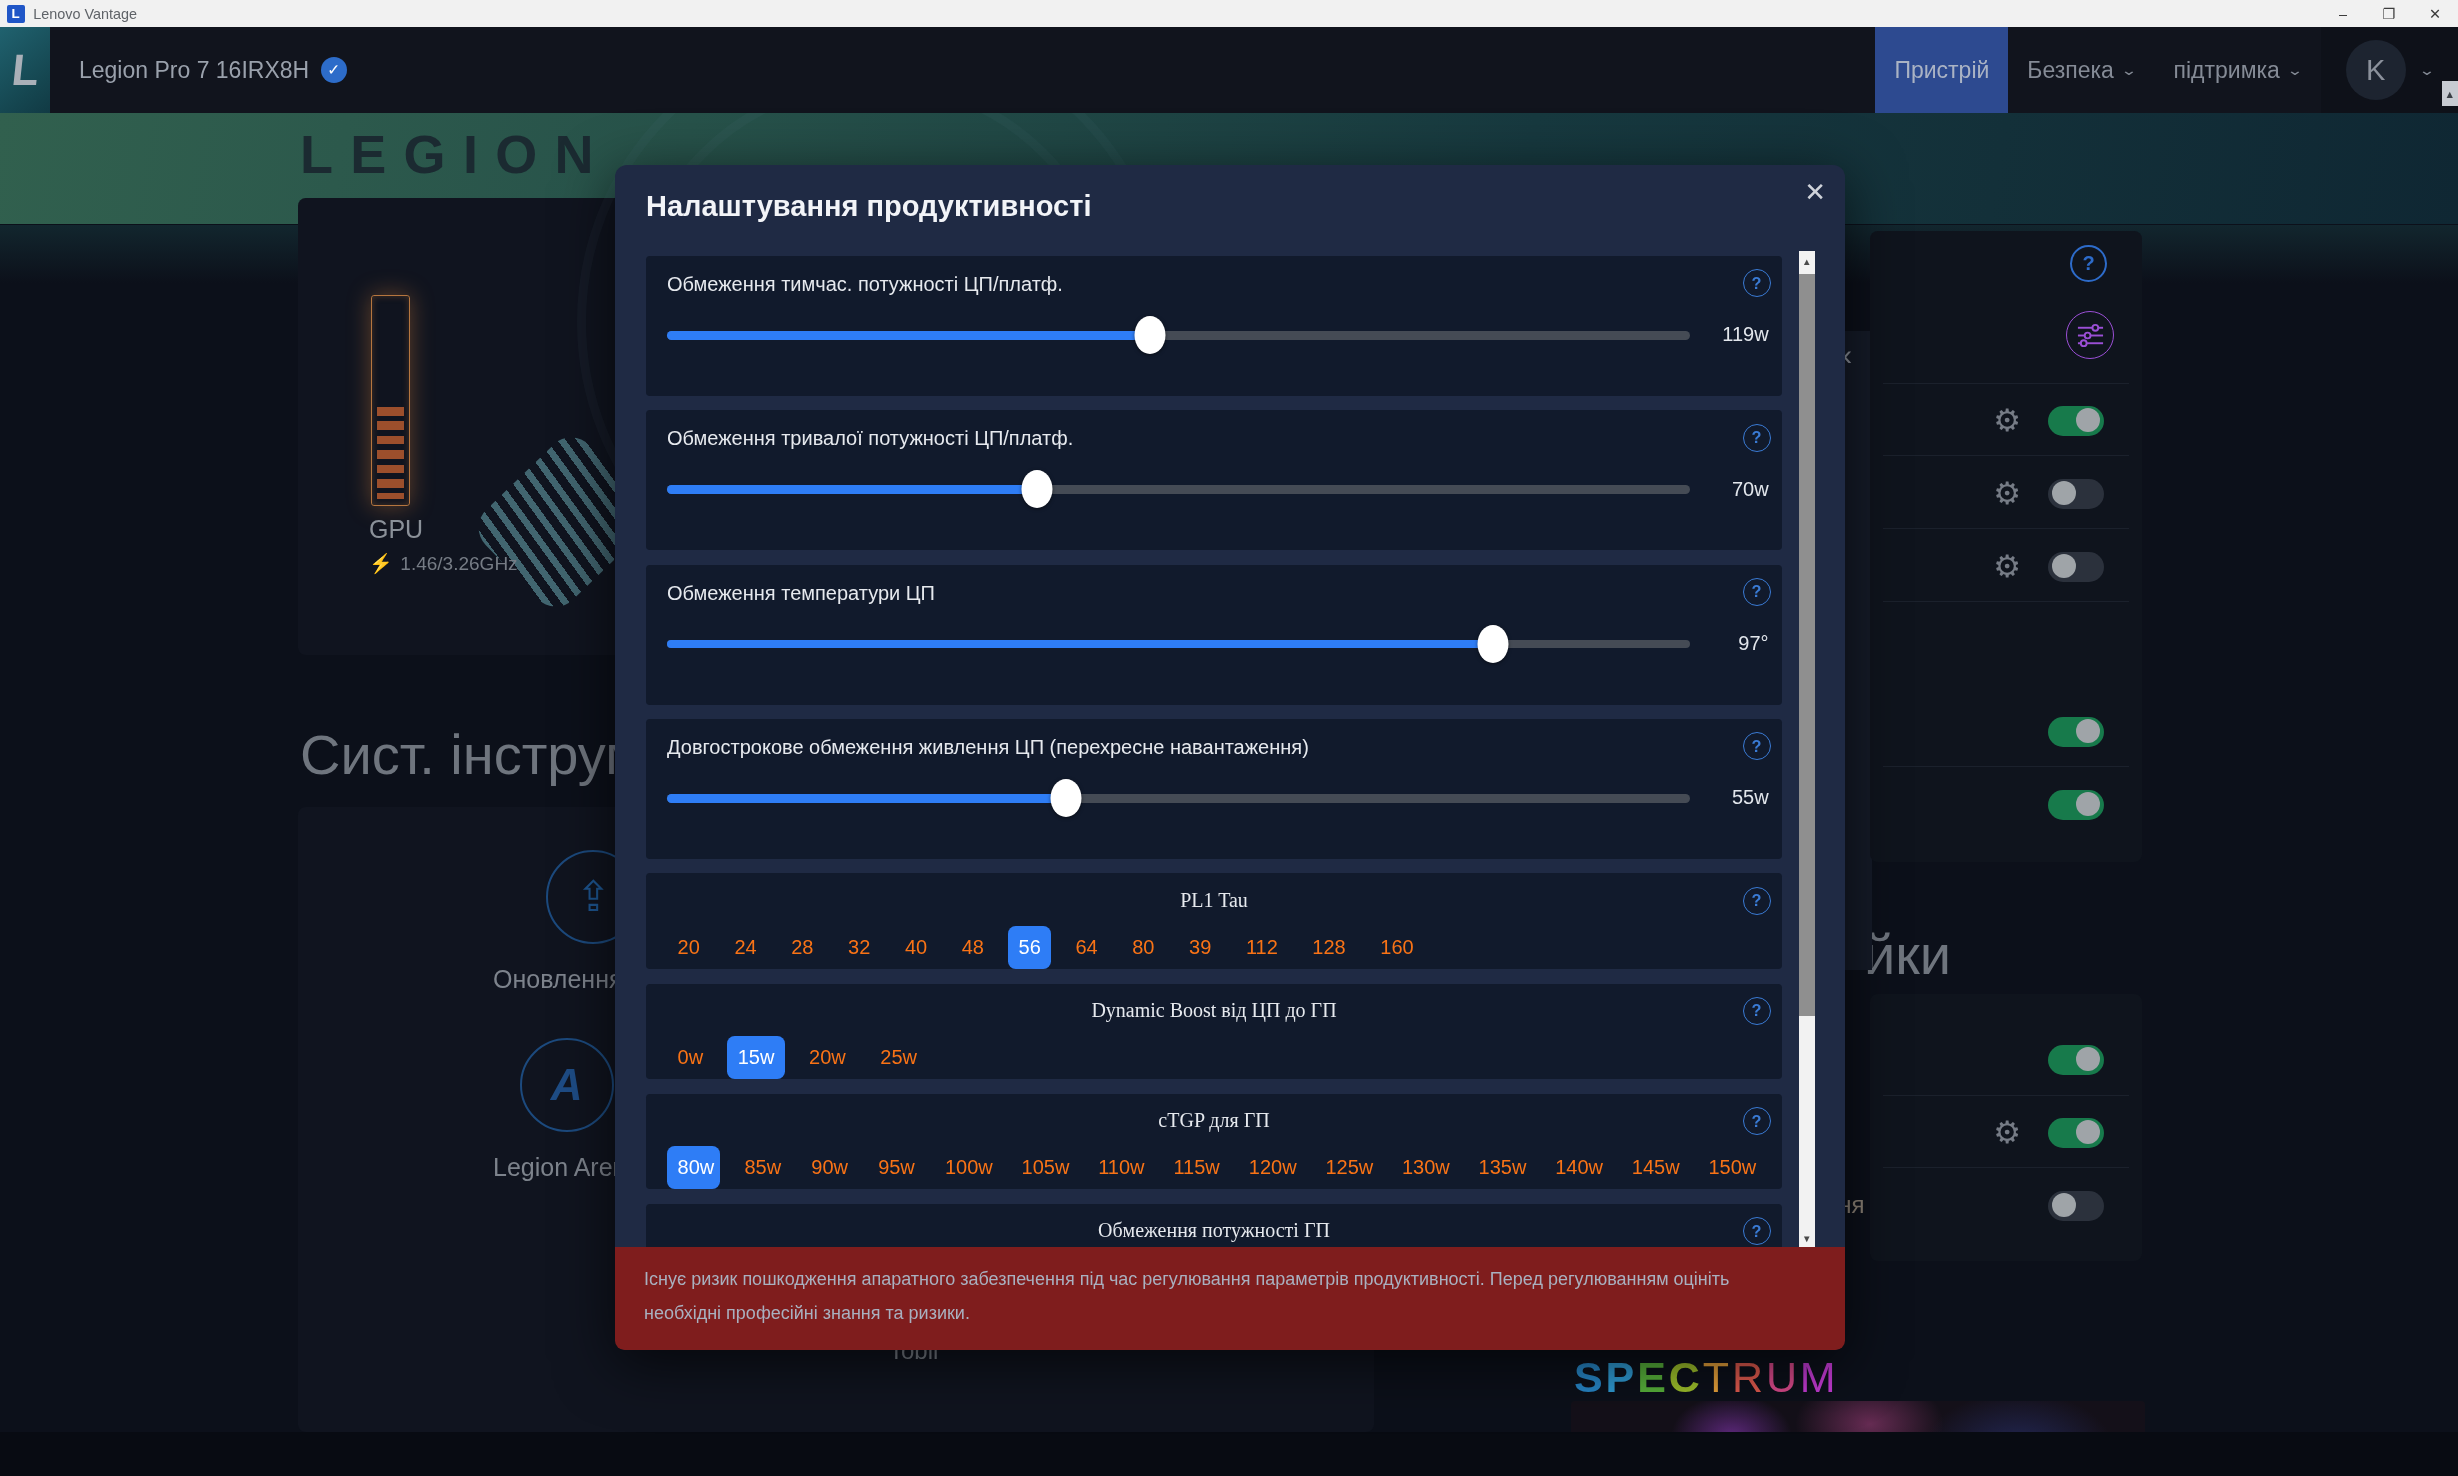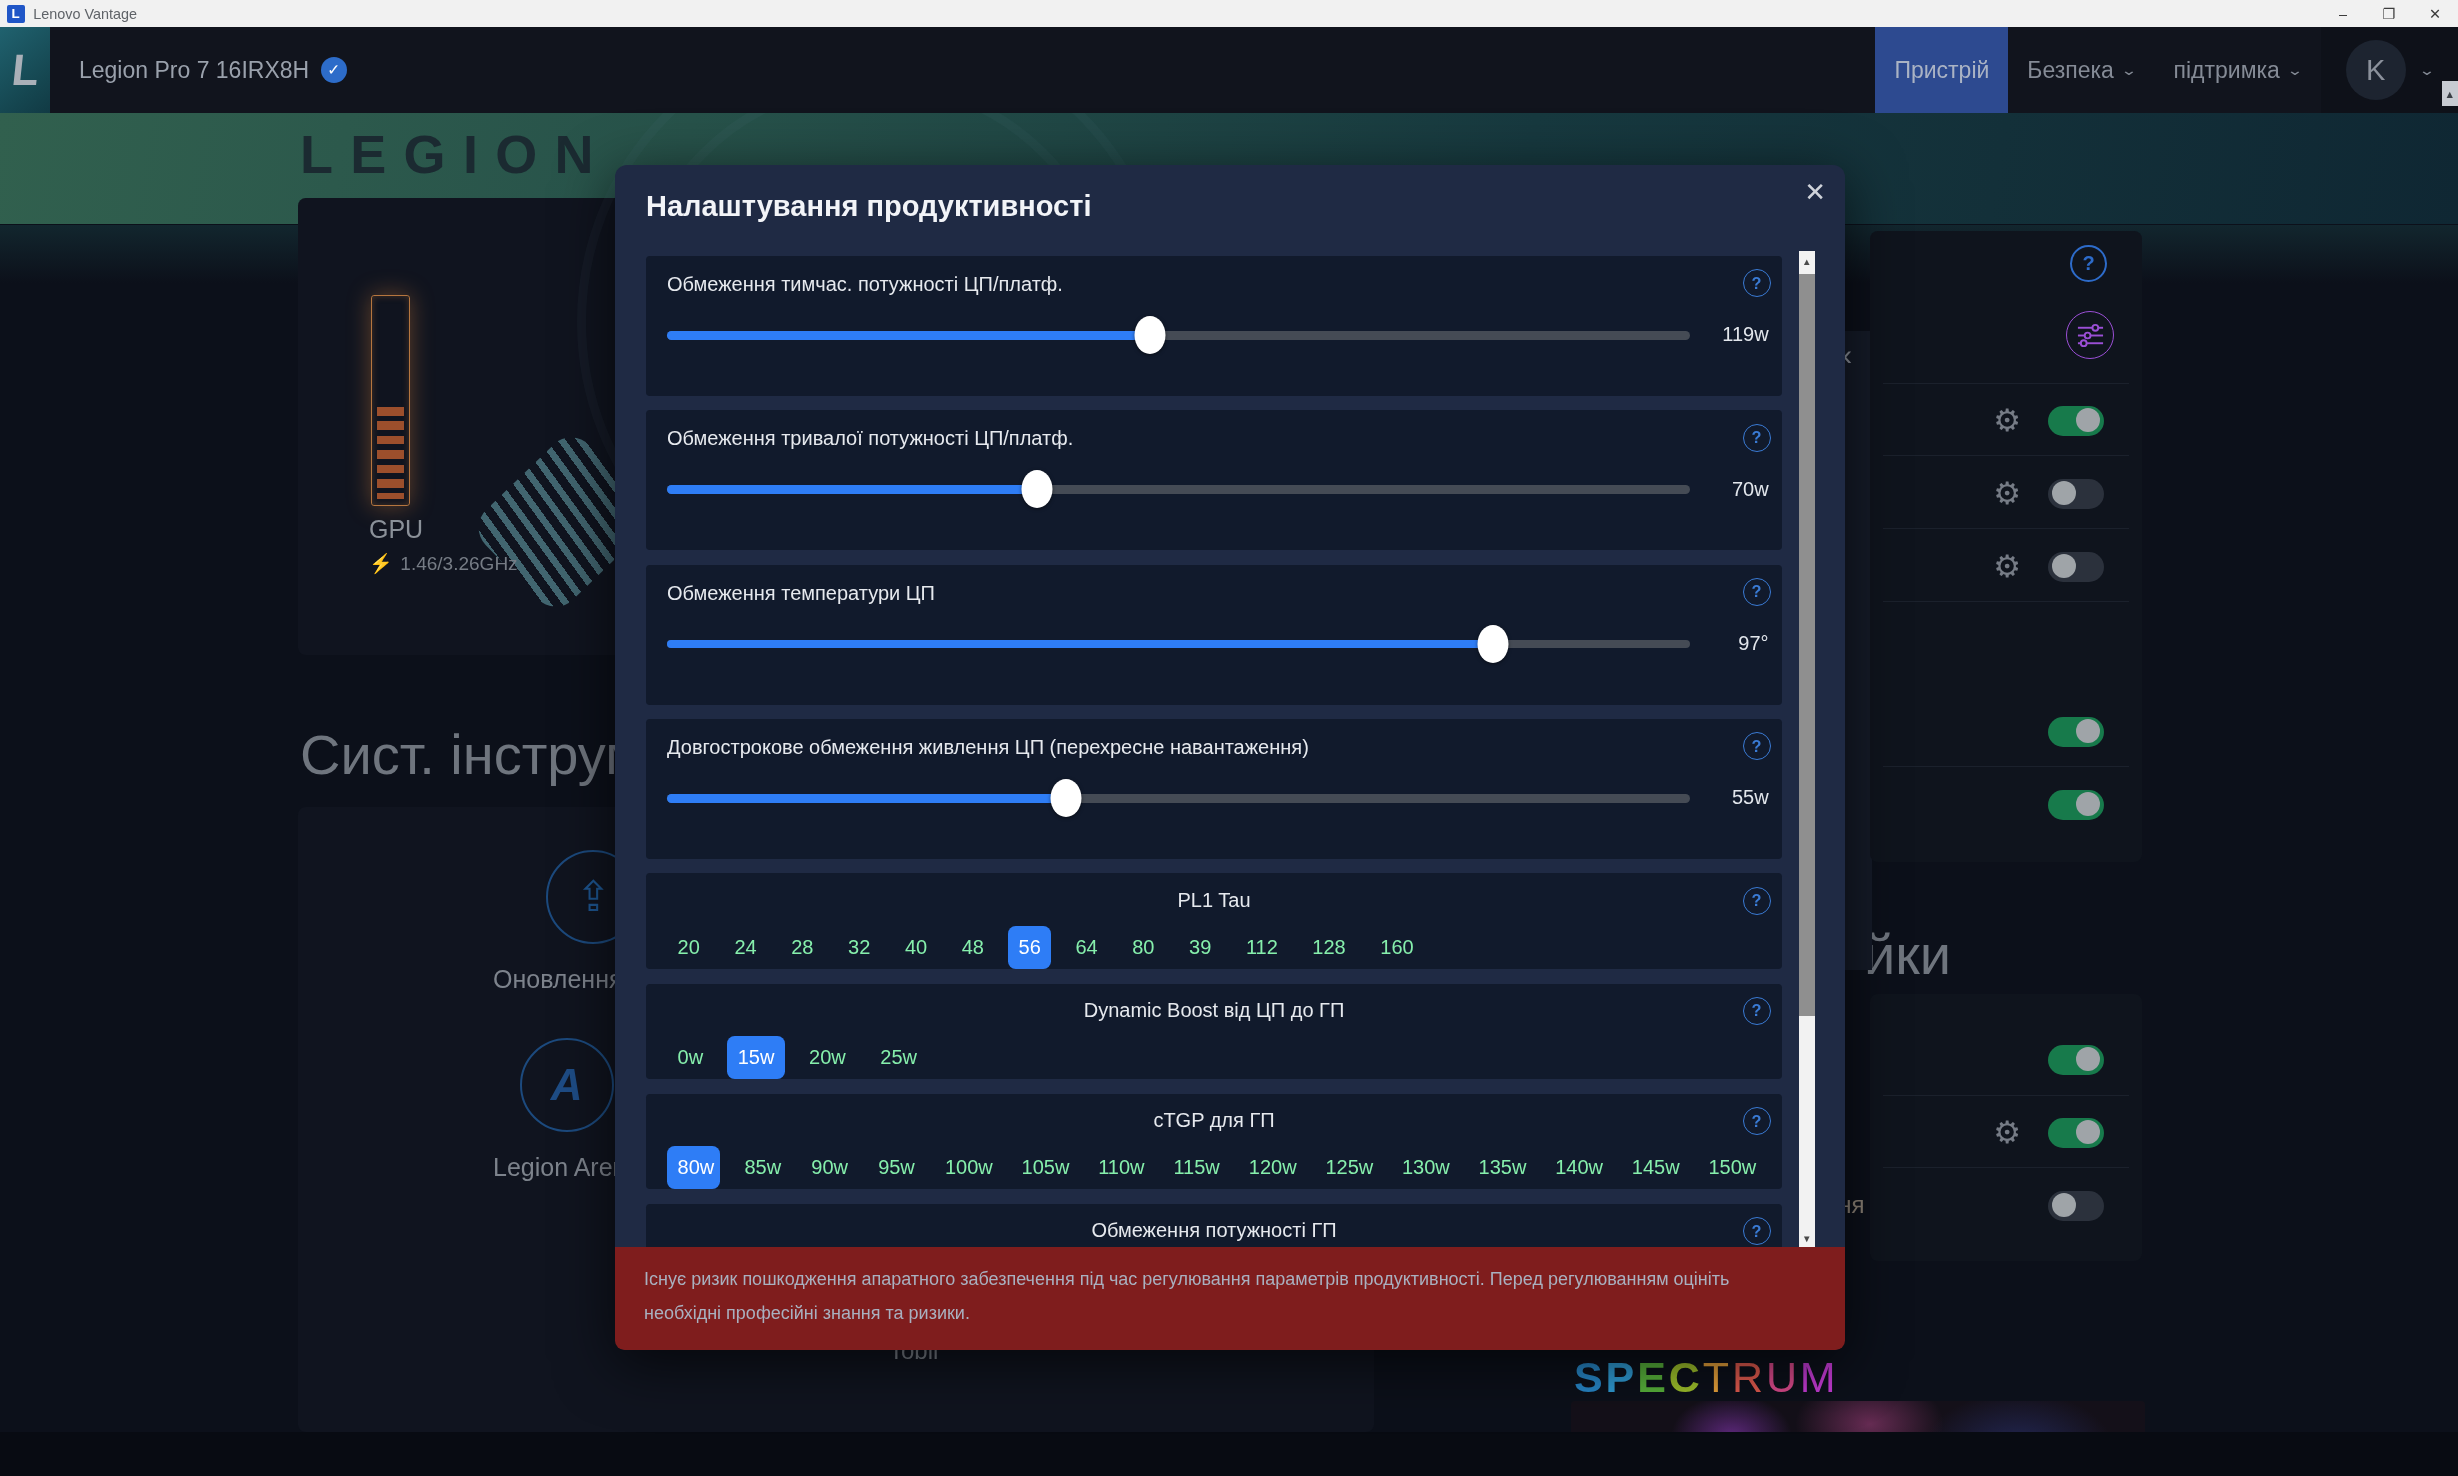--- a/index.html
+++ b/index.html
@@ -107,24 +107,24 @@
         border:1.9px solid #3a7bd5;color:#3a7bd5;font-size:16.3px;font-weight:bold;
         display:grid;place-items:center;}
   .slider-row{position:absolute;left:21px;right:13.4px;top:59px;height:40px;display:flex;align-items:center;}
   .track-wrap{flex:1;position:relative;height:40px;}
   .track{position:absolute;top:16.3px;left:0;right:0;height:8.6px;border-radius:4.8px;background:#454b55;}
   .fill{position:absolute;top:16.3px;left:0;height:8.6px;border-radius:4.8px;background:#2e7df6;}
   .thumb{position:absolute;top:1px;width:31px;height:38px;border-radius:50%;background:#fff;
          transform:translateX(-50%);box-shadow:0 1px 3.8px rgba(0,0,0,.5);}
   .slider-value{width:79px;text-align:right;font-size:20px;color:#e2e6ec;}
   .opt-card{padding:15.4px 21px 0 21px;}
-  .opt-card .m-label{position:static;display:block;}
+  .opt-card .m-label{position:static;display:block;font-family:Liberation Serif, serif;}
   .opt-row{display:flex;gap:13.4px;margin-top:14.4px;flex-wrap:nowrap;}
   .opt-btn{min-width:21px;padding:0 10.6px;height:43px;line-height:43px;text-align:center;
-           font-size:20px;color:#86efac;border-radius:7.7px;}
+           font-size:20px;color:#f97316;border-radius:7.7px;}
   .opt-btn.sel{background:#2e7df6;color:#fff;}
   .m-card.clipped{height:58px;}
   .m-footer{position:absolute;left:0;right:0;bottom:0;height:103px;background:#7f1d1d;
             border-radius:0 0 9.6px 9.6px;padding:16.3px 0 0 29px;box-sizing:border-box;z-index:5;}
   .m-warning{width:1105px;font-size:18px;line-height:1.85;color:#a9b0bf;}
   .m-scroll{position:absolute;top:86px;right:30px;width:16.3px;bottom:101px;background:#f2f2f2;}
   .m-scroll .up,.m-scroll .down{position:absolute;left:0;width:16.3px;height:21px;display:grid;
         place-items:center;font-size:9.6px;color:#4a4a4a;background:#f2f2f2;}
   .m-scroll .up{top:0;} .m-scroll .down{bottom:0;}
   .m-scroll .sthumb{position:absolute;top:23px;left:0;width:16.3px;height:742px;background:#8f8f8f;}

